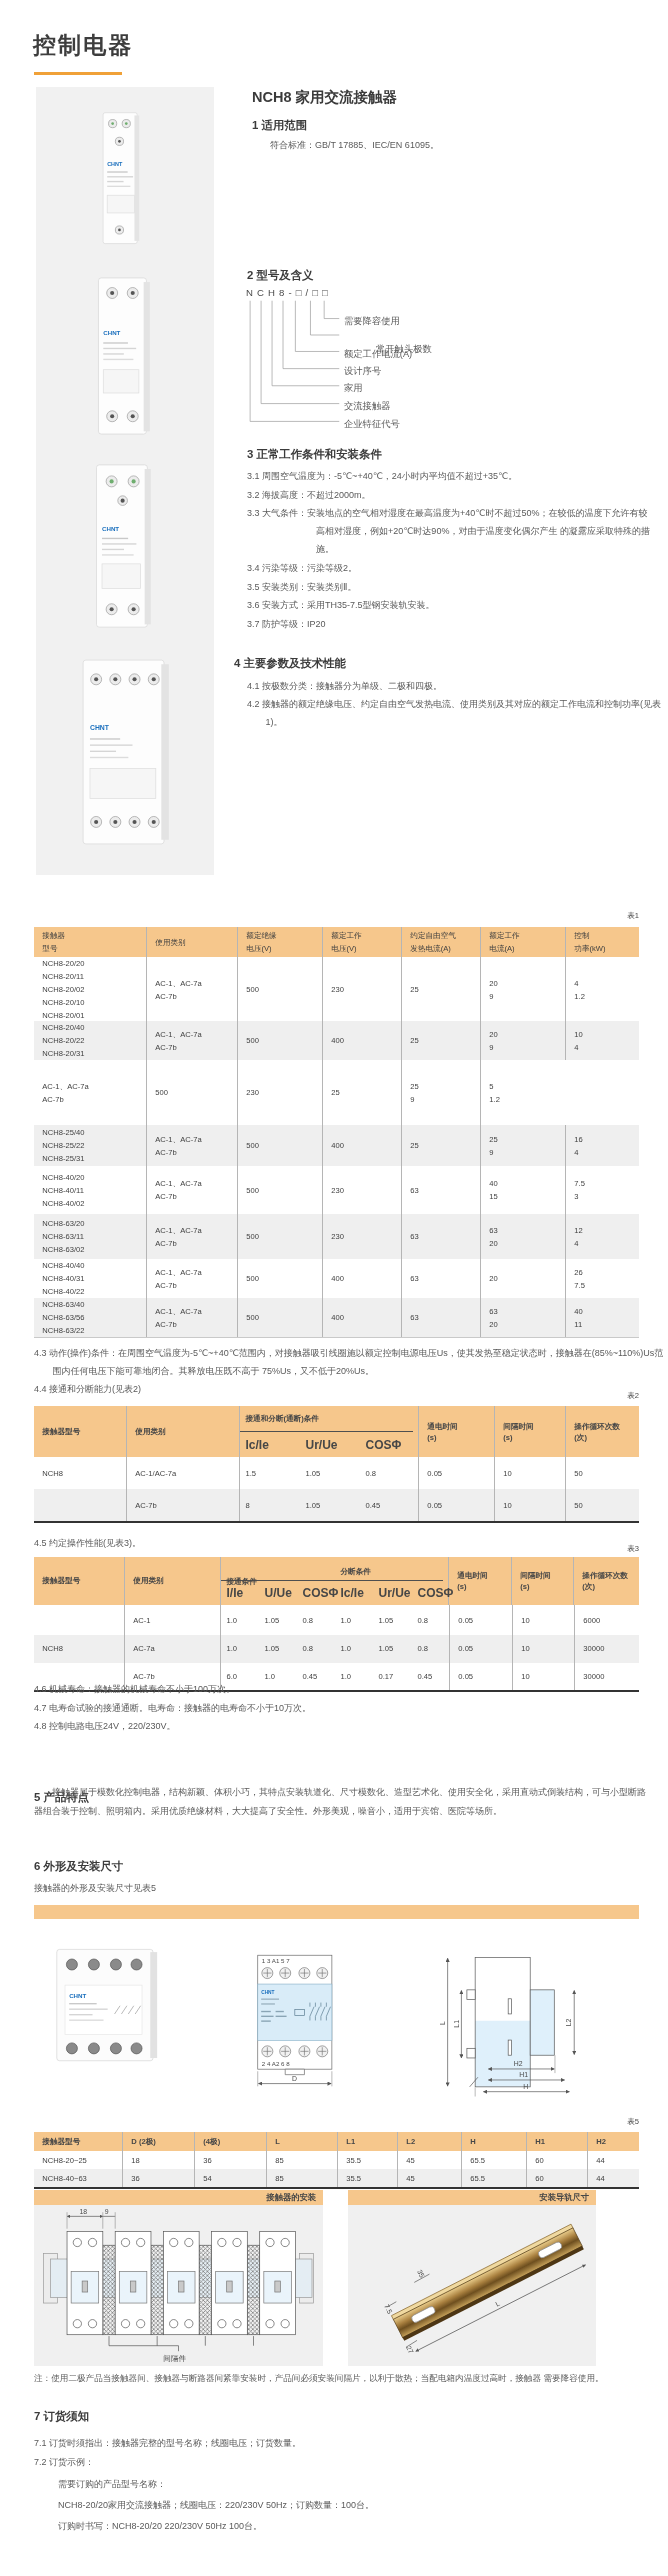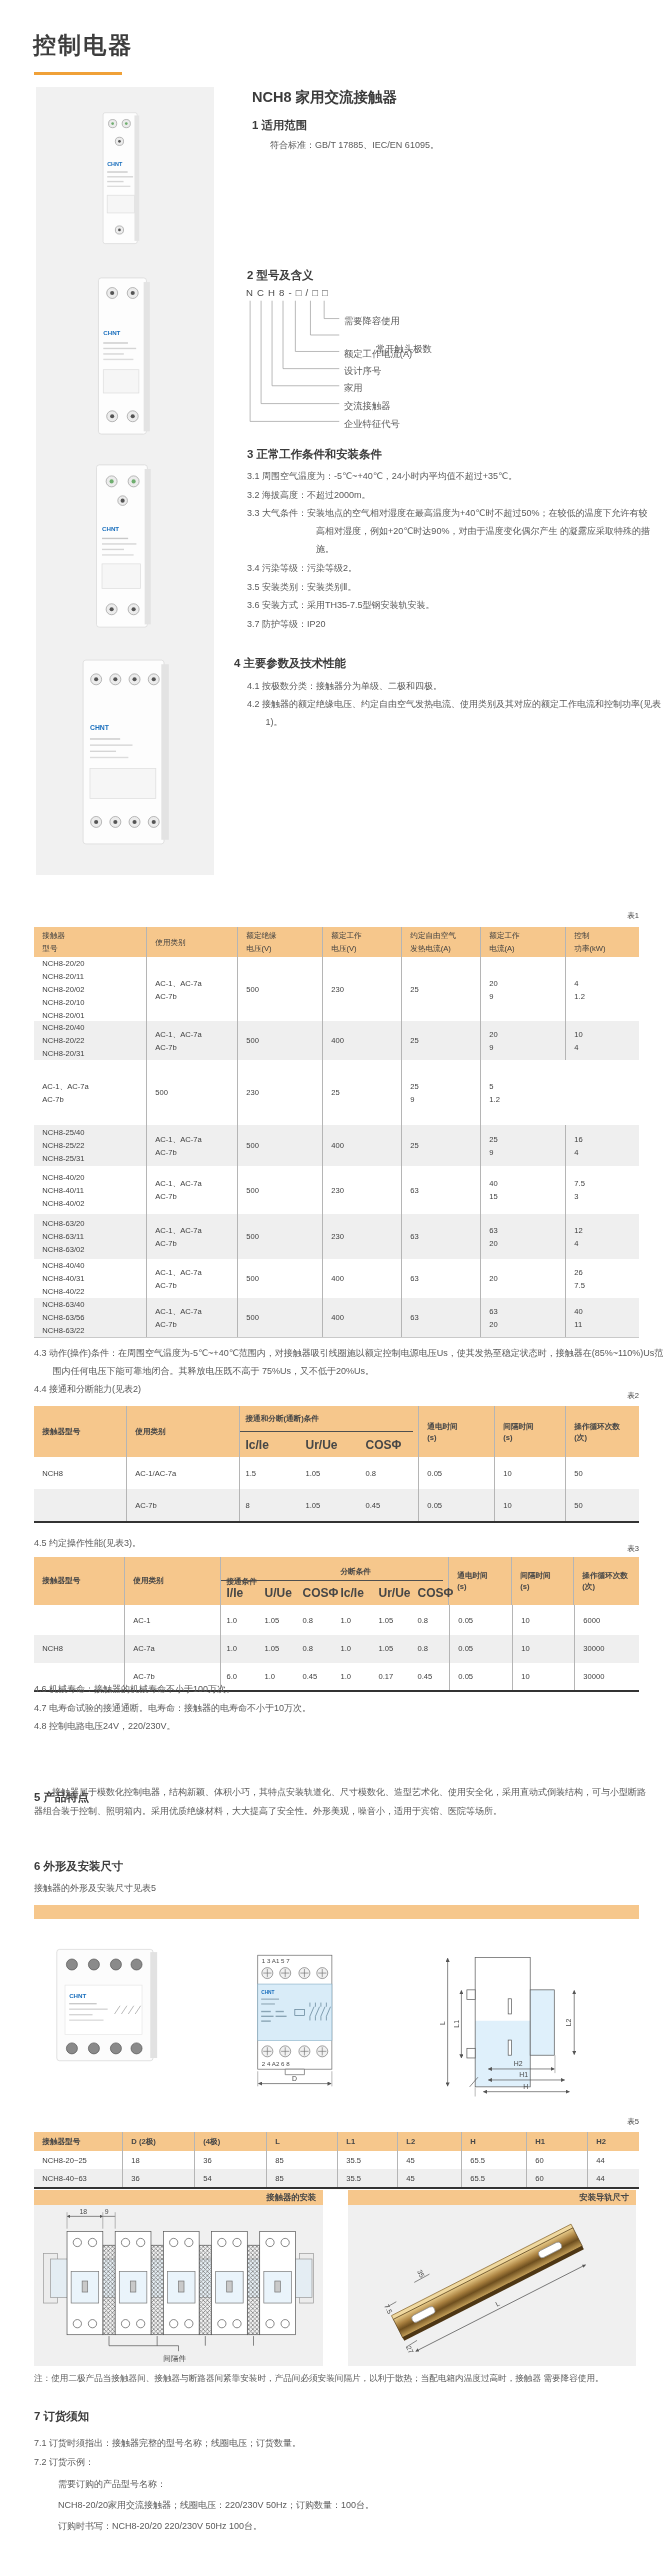--- a/index.html
+++ b/index.html
@@ -924,21 +924,21 @@
         </g>
         <polyline points="109,190 109,204 210,204 210,212" fill="none" stroke="#555"></polyline>
         <polyline points="179,190 179,204" fill="none" stroke="#555"></polyline>
         <polyline points="249,190 249,204" fill="none" stroke="#555"></polyline>
         <polyline points="319,190 319,204" fill="none" stroke="#555"></polyline>
         <text x="188" y="226" font-size="11" fill="#4a4a4a">间隔件</text>
       </svg>
     </div>
   </div>
 
-  <div class="abs" style="left:348px;top:2190px;width:288px;">
+  <div class="abs" style="left:348px;top:2190px;width:248px;">
     <div class="panel-head">安装导轨尺寸</div>
     <div class="panel-body">
       <svg width="292" height="161" viewBox="0 0 423 233">
         <defs>
           <linearGradient id="brass" x1="0" y1="0" x2="0" y2="1">
             <stop offset="0" stop-color="#e8cb8a"></stop>
               <stop offset="0.35" stop-color="#a9803f"></stop>
             <stop offset="0.6" stop-color="#6e4f1f"></stop>
               <stop offset="1" stop-color="#c9a45c"></stop>
           </linearGradient>

